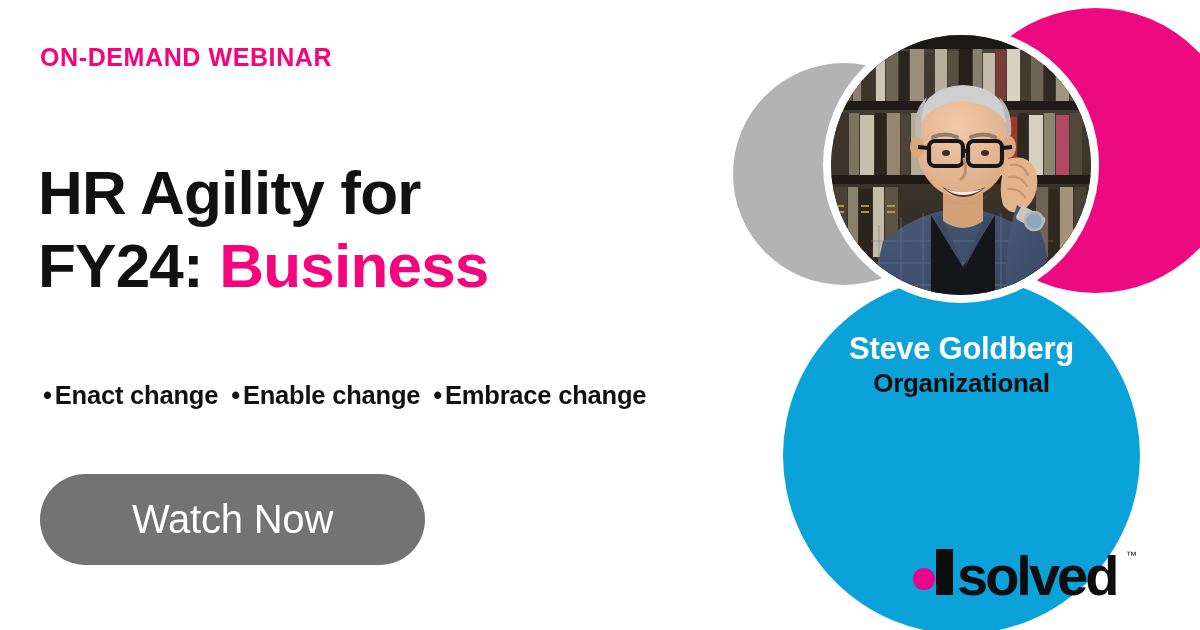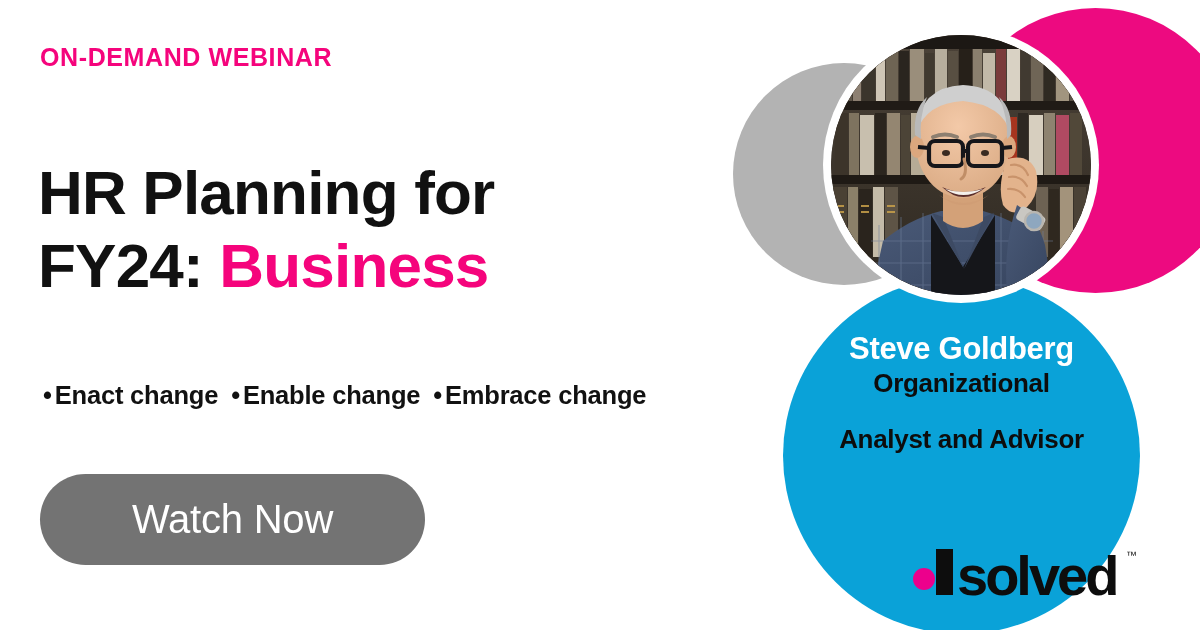--- a/index.html
+++ b/index.html
@@ -182,21 +182,21 @@
 </head>
 <body>
 
 <div id="banner">
 
   <div class="left-col">
 
     <div class="eyebrow">ON-DEMAND WEBINAR</div>
 
     <h1 class="headline">
-      <span>HR Planning for</span><br>
+      <span>HR Agility for</span><br>
       <span>FY24: </span><span class="accent">Business</span><br>
     </h1>
 
     <div class="bullets">
       <span class="dot">•</span><span>Enact change</span><span class="gap"></span><span class="dot">•</span><span>Enable change</span><span class="gap"></span><span class="dot">•</span><span>Embrace change</span>
     </div>
 
     <button class="cta">Watch Now</button>
   </div>
 
@@ -204,21 +204,20 @@
 
     <div class="circle circle-gray"></div>
     <div class="circle circle-pink"></div>
     <div class="circle circle-blue"></div>
 
     <div class="speaker-block">
       <div class="speaker-name">Steve Goldberg</div>
       <div class="speaker-title">
         <span>Organizational</span><br>
         <br>
-        <span>Analyst and Advisor</span>
       </div>
     </div>
 
     <div class="portrait-wrap">
       <div class="portrait">
         <svg width="260" height="260" viewBox="0 0 260 260" aria-hidden="true">
           <defs>
             <clipPath id="pclip">
                 <circle cx="130" cy="130" r="130"></circle>
               </clipPath>

